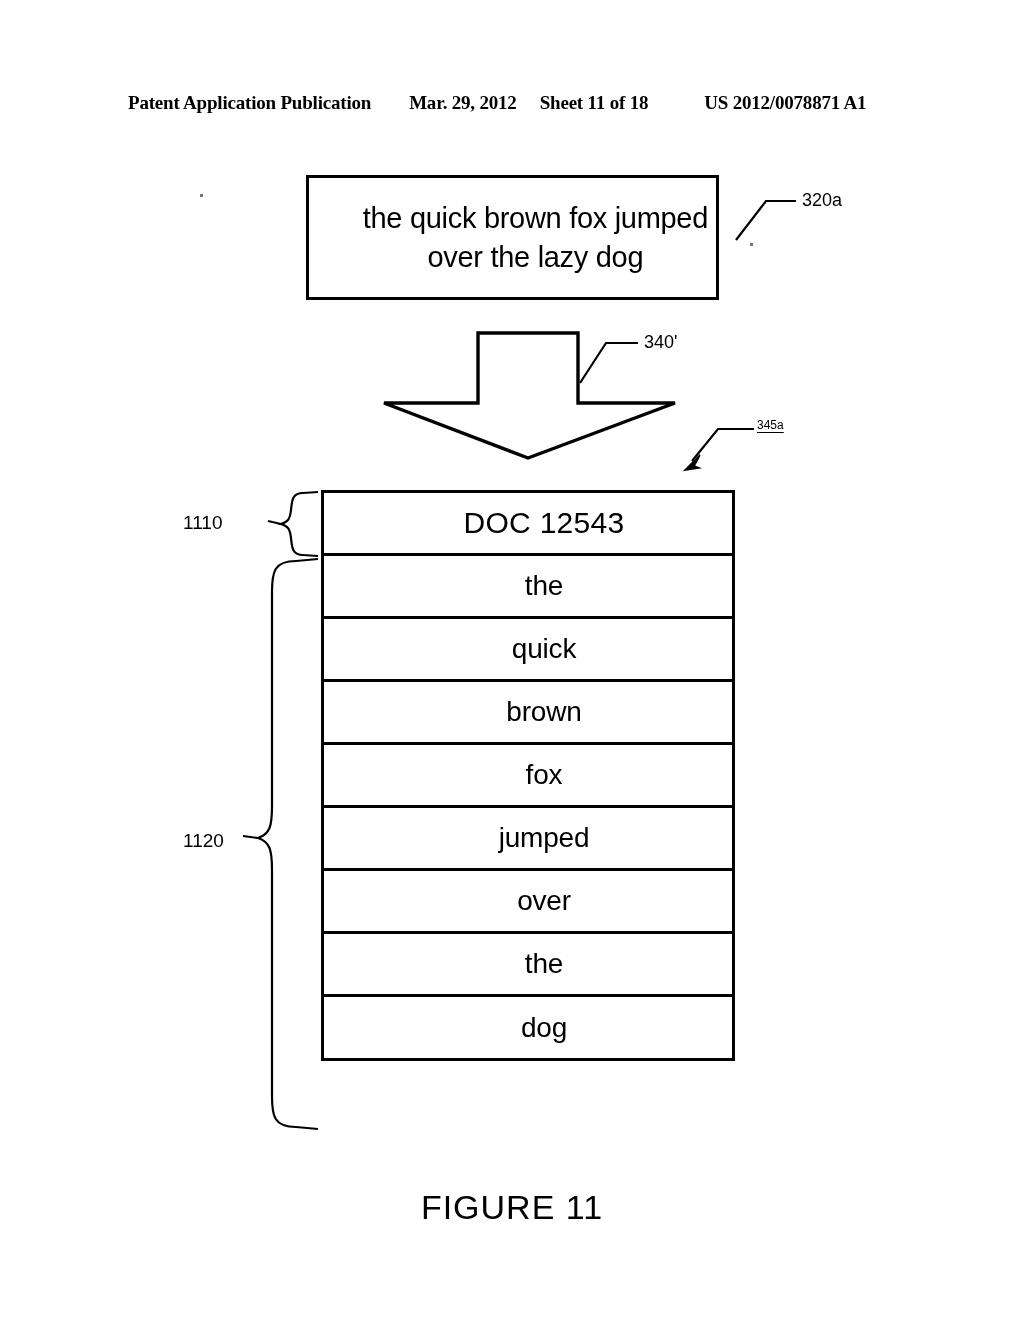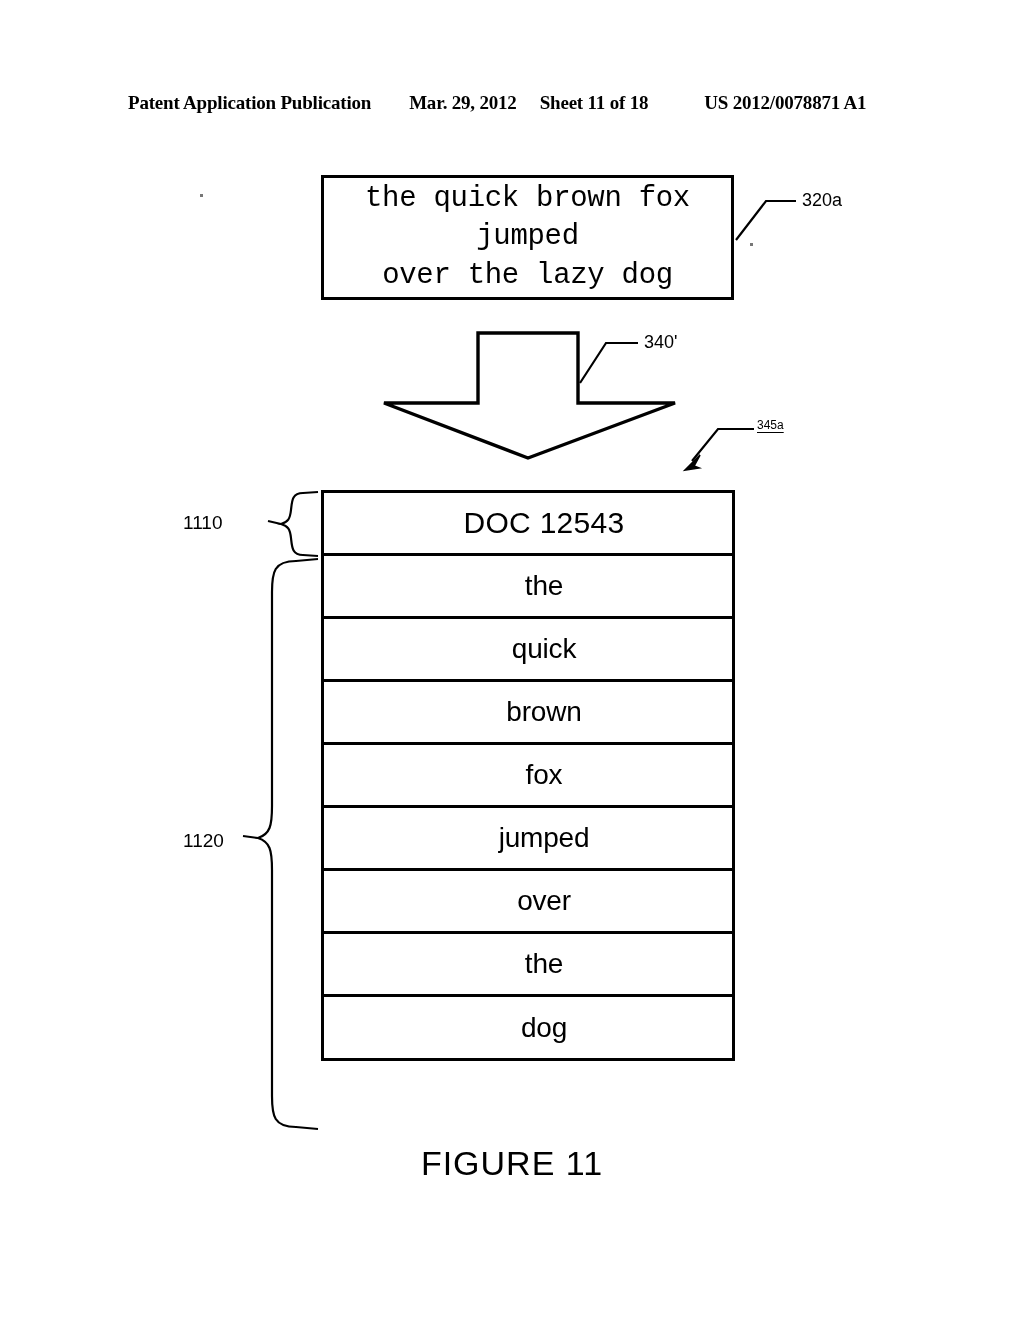--- a/index.html
+++ b/index.html
@@ -41,31 +41,30 @@
     position: absolute;
     left: 0;
     top: 0;
     width: 1024px;
     height: 1320px;
   }
 
   
   .src-box {
     position: absolute;
-    left: 321px;
+    left: 306px;
     top: 175px;
     width: 413px;
     height: 125px;
     border: 3px solid #000;
     box-sizing: border-box;
     display: flex;
     align-items: center;
-    justify-content: center;
+    justify-content: flex-end;
     text-align: center;
-    font-family: Liberation Mono, monospace;
   }
   .src-box-text {
     font-size: 29px;
     line-height: 1.33;
     letter-spacing: -0.3px;
     padding: 0 8px;
   }
 
   
   .record-table {
@@ -124,21 +123,21 @@
     top: 0;
     width: 1024px;
     height: 1320px;
     pointer-events: none;
   }
 
   
   .fig-caption {
     position: absolute;
     left: 0;
-    top: 1144px;
+    top: 1188px;
     width: 1024px;
     text-align: center;
     font-size: 34px;
     letter-spacing: 1px;
   }
 
   .speck {
     position: absolute;
     width: 3px;
     height: 3px;

